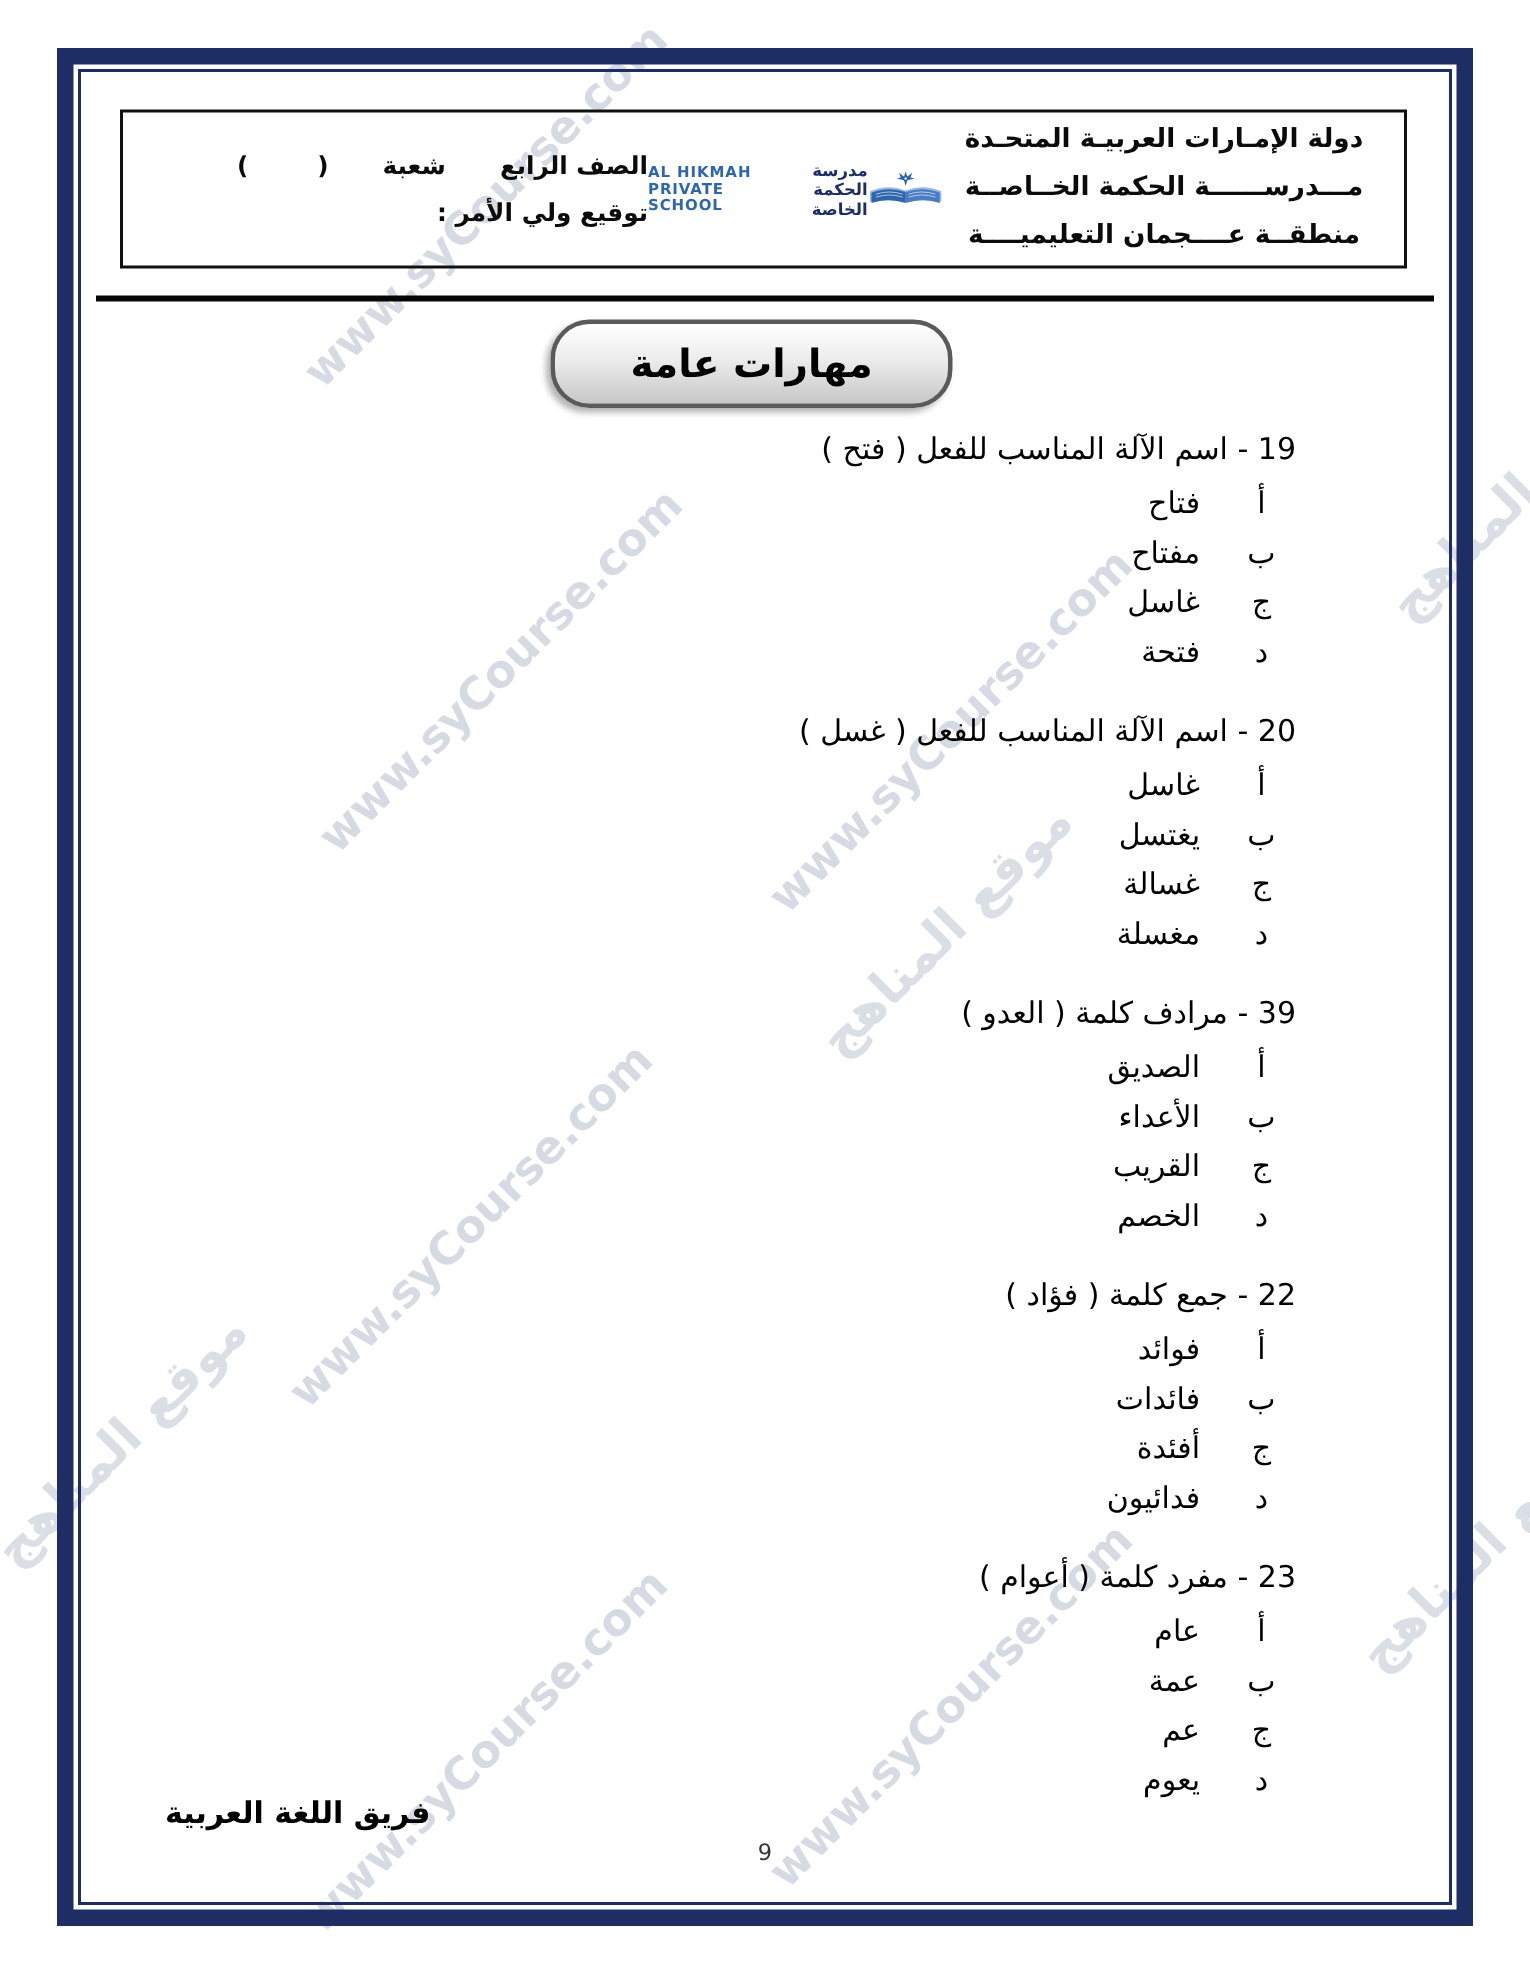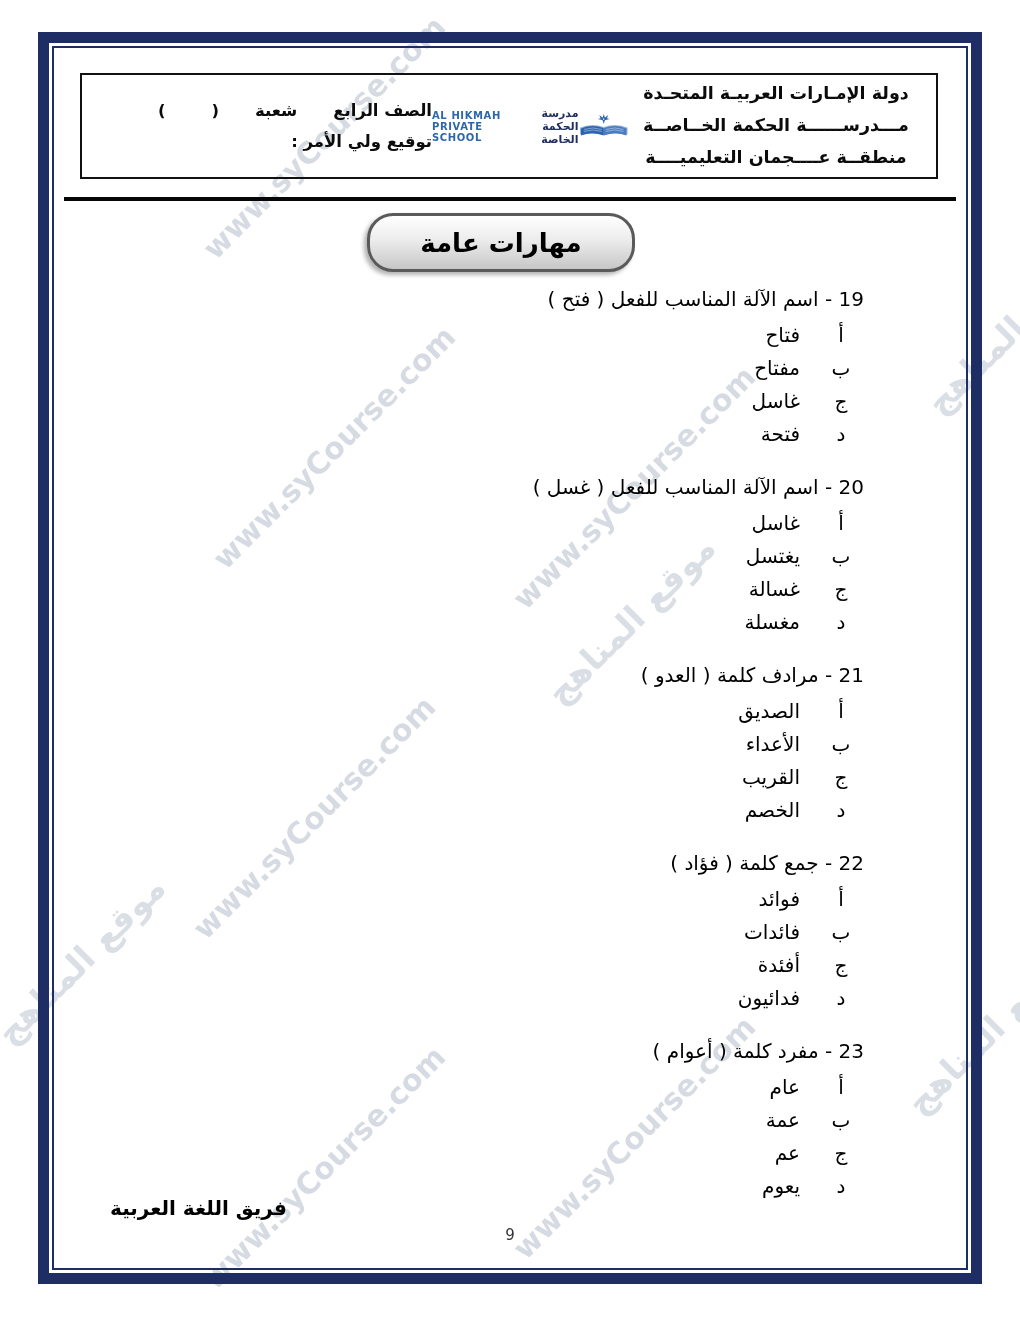--- a/index.html
+++ b/index.html
@@ -190,21 +190,21 @@
         <span class="opt-text">غسالة</span>
       </div>
       <div class="opt">
         <span class="letter">د</span>
         <span class="opt-text">مغسلة</span>
       </div>
     </div>
   </div>
 
   <div class="question">
-    <div class="q-title">21 - مرادف كلمة ( العدو )</div>
+    <div class="q-title">39 - مرادف كلمة ( العدو )</div>
     <div class="options">
       <div class="opt">
         <span class="letter">أ</span>
         <span class="opt-text">الصديق</span>
       </div>
       <div class="opt">
         <span class="letter">ب</span>
         <span class="opt-text">الأعداء</span>
       </div>
       <div class="opt">

